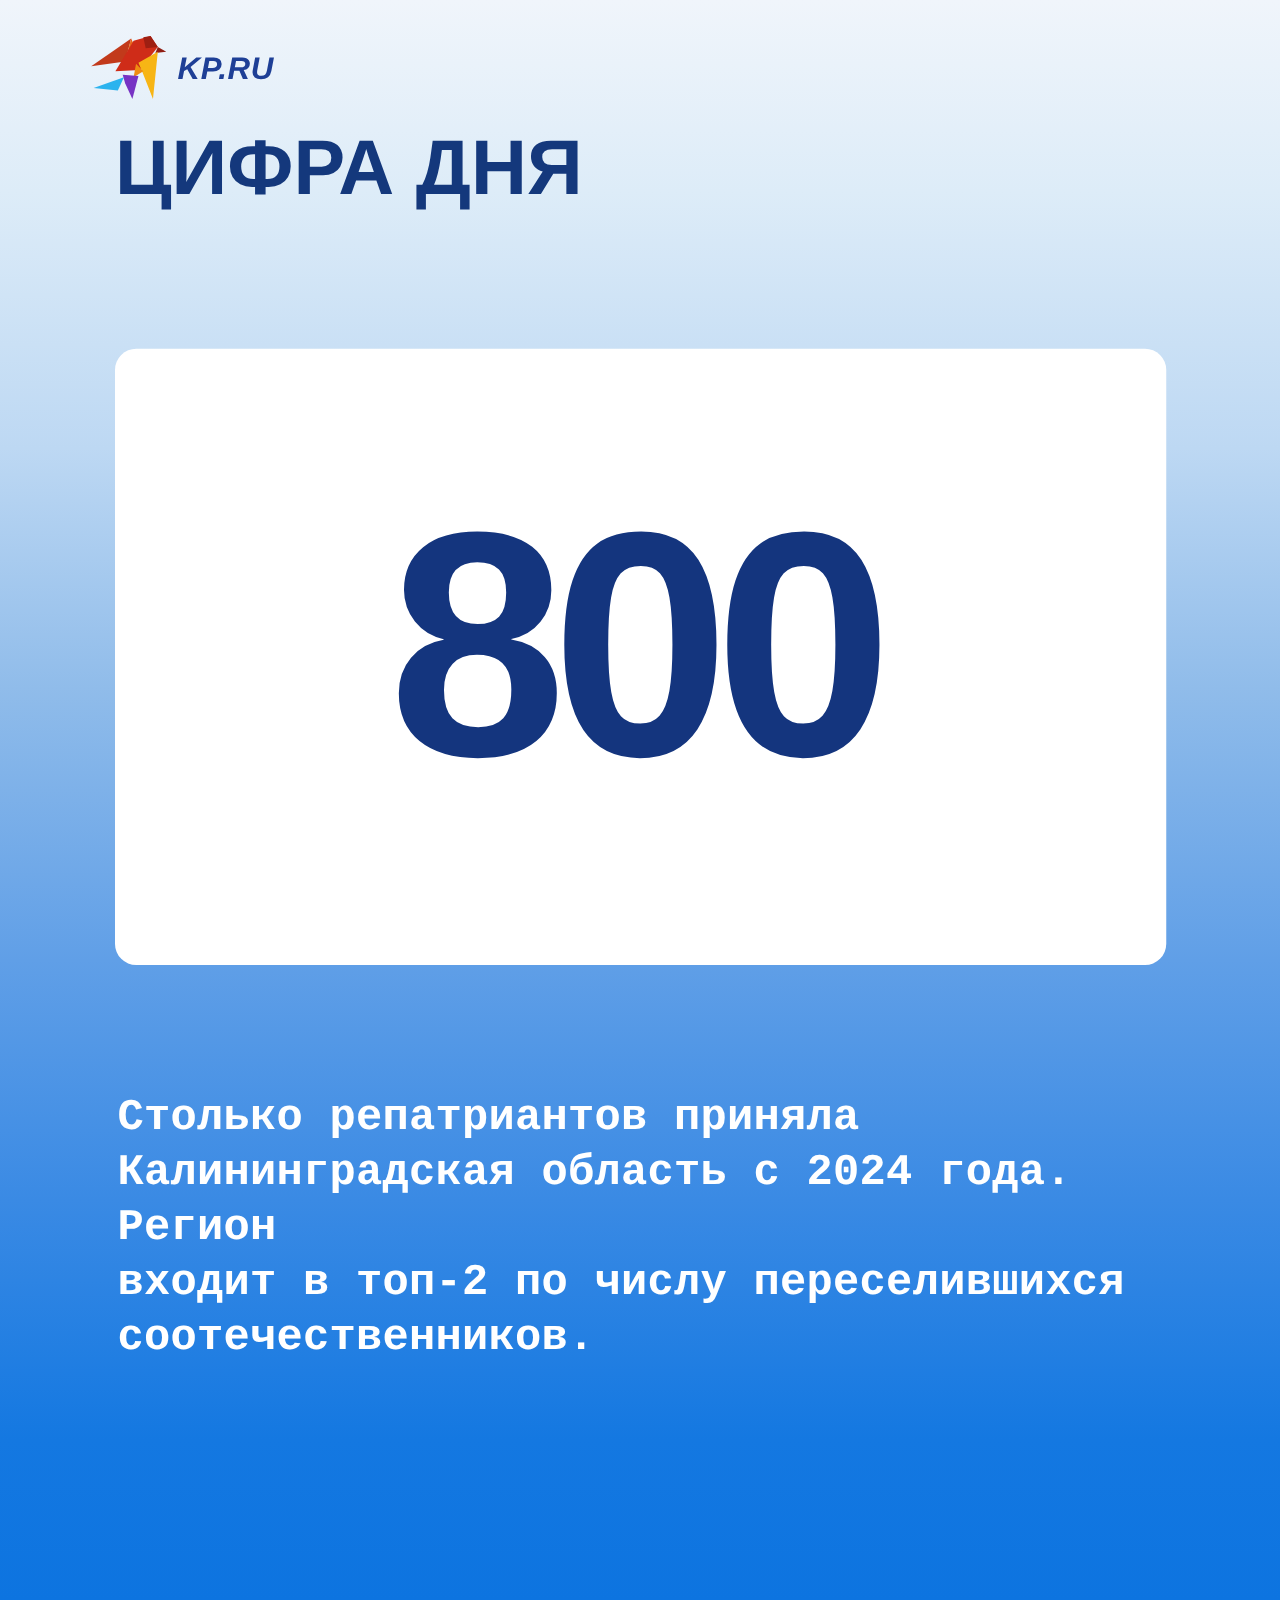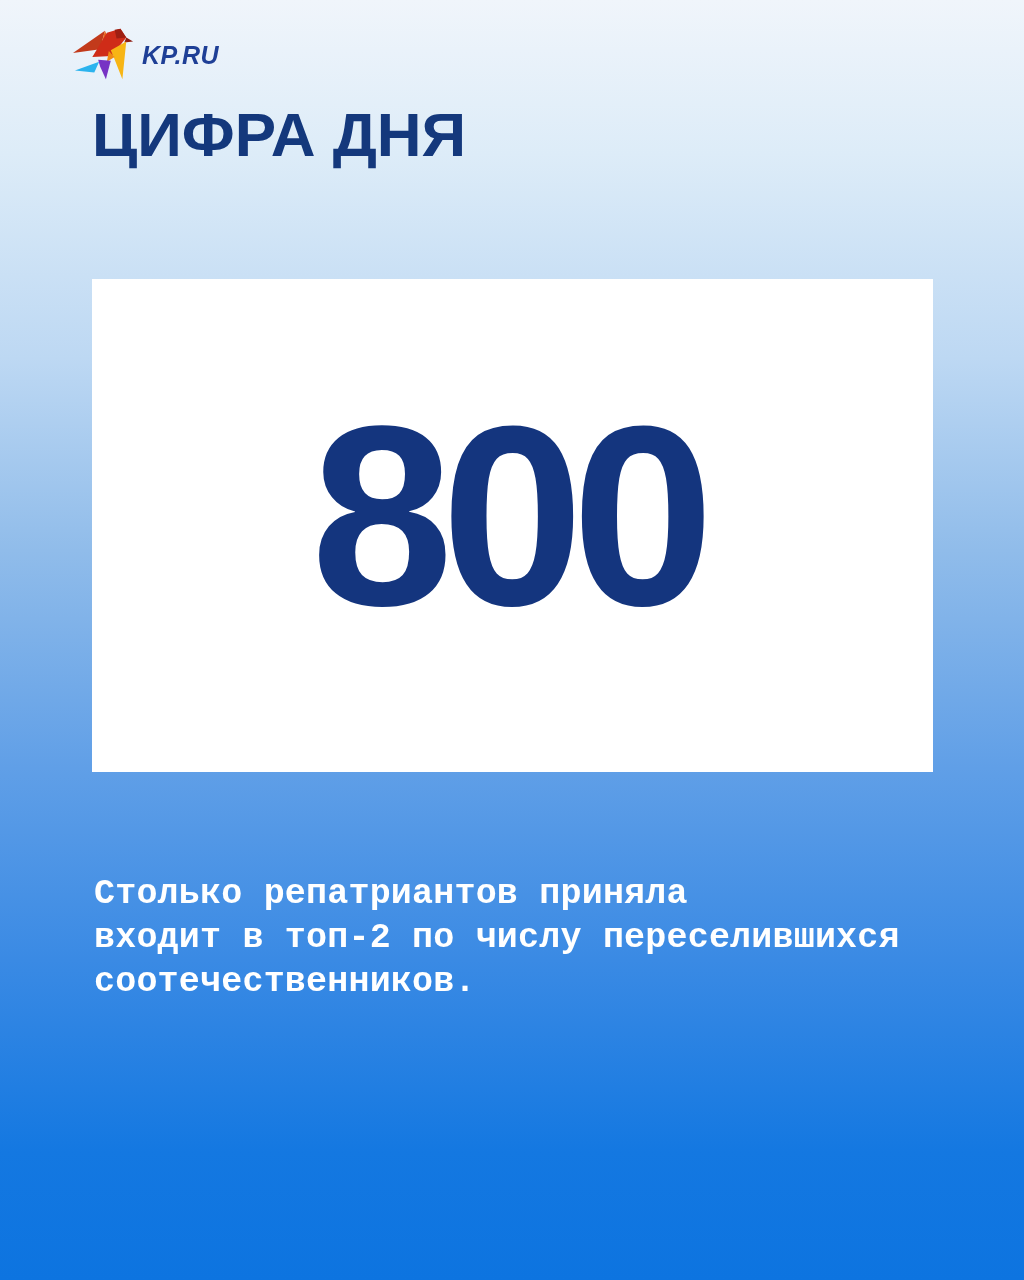--- a/index.html
+++ b/index.html
@@ -59,20 +59,21 @@
   .figure-card {
     position: absolute;
     left: 92px;
     top: 279px;
     width: 841px;
     height: 493px;
     background: #ffffff;
     display: flex;
     align-items: center;
     justify-content: center;
+    border-radius: 17px;
   }
   .figure-value {
     font-size: 256px;
     font-weight: bold;
     letter-spacing: -12px;
     line-height: 1;
     color: #14357e;
     margin-top: -20px;
     margin-right: 12px;
   }
@@ -123,17 +124,18 @@
   </header>
 
   <h1 class="page-title">ЦИФРА ДНЯ</h1>
 
   <section class="figure-card">
     <div class="figure-value">800</div>
   </section>
 
   <p class="caption">
     <span>Столько репатриантов приняла</span>
+    <span>Калининградская область с 2024 года. Регион</span>
     <span>входит в топ-2 по числу переселившихся</span>
     <span>соотечественников.</span>
   </p>
 
 </div>
 
 </body></html>

